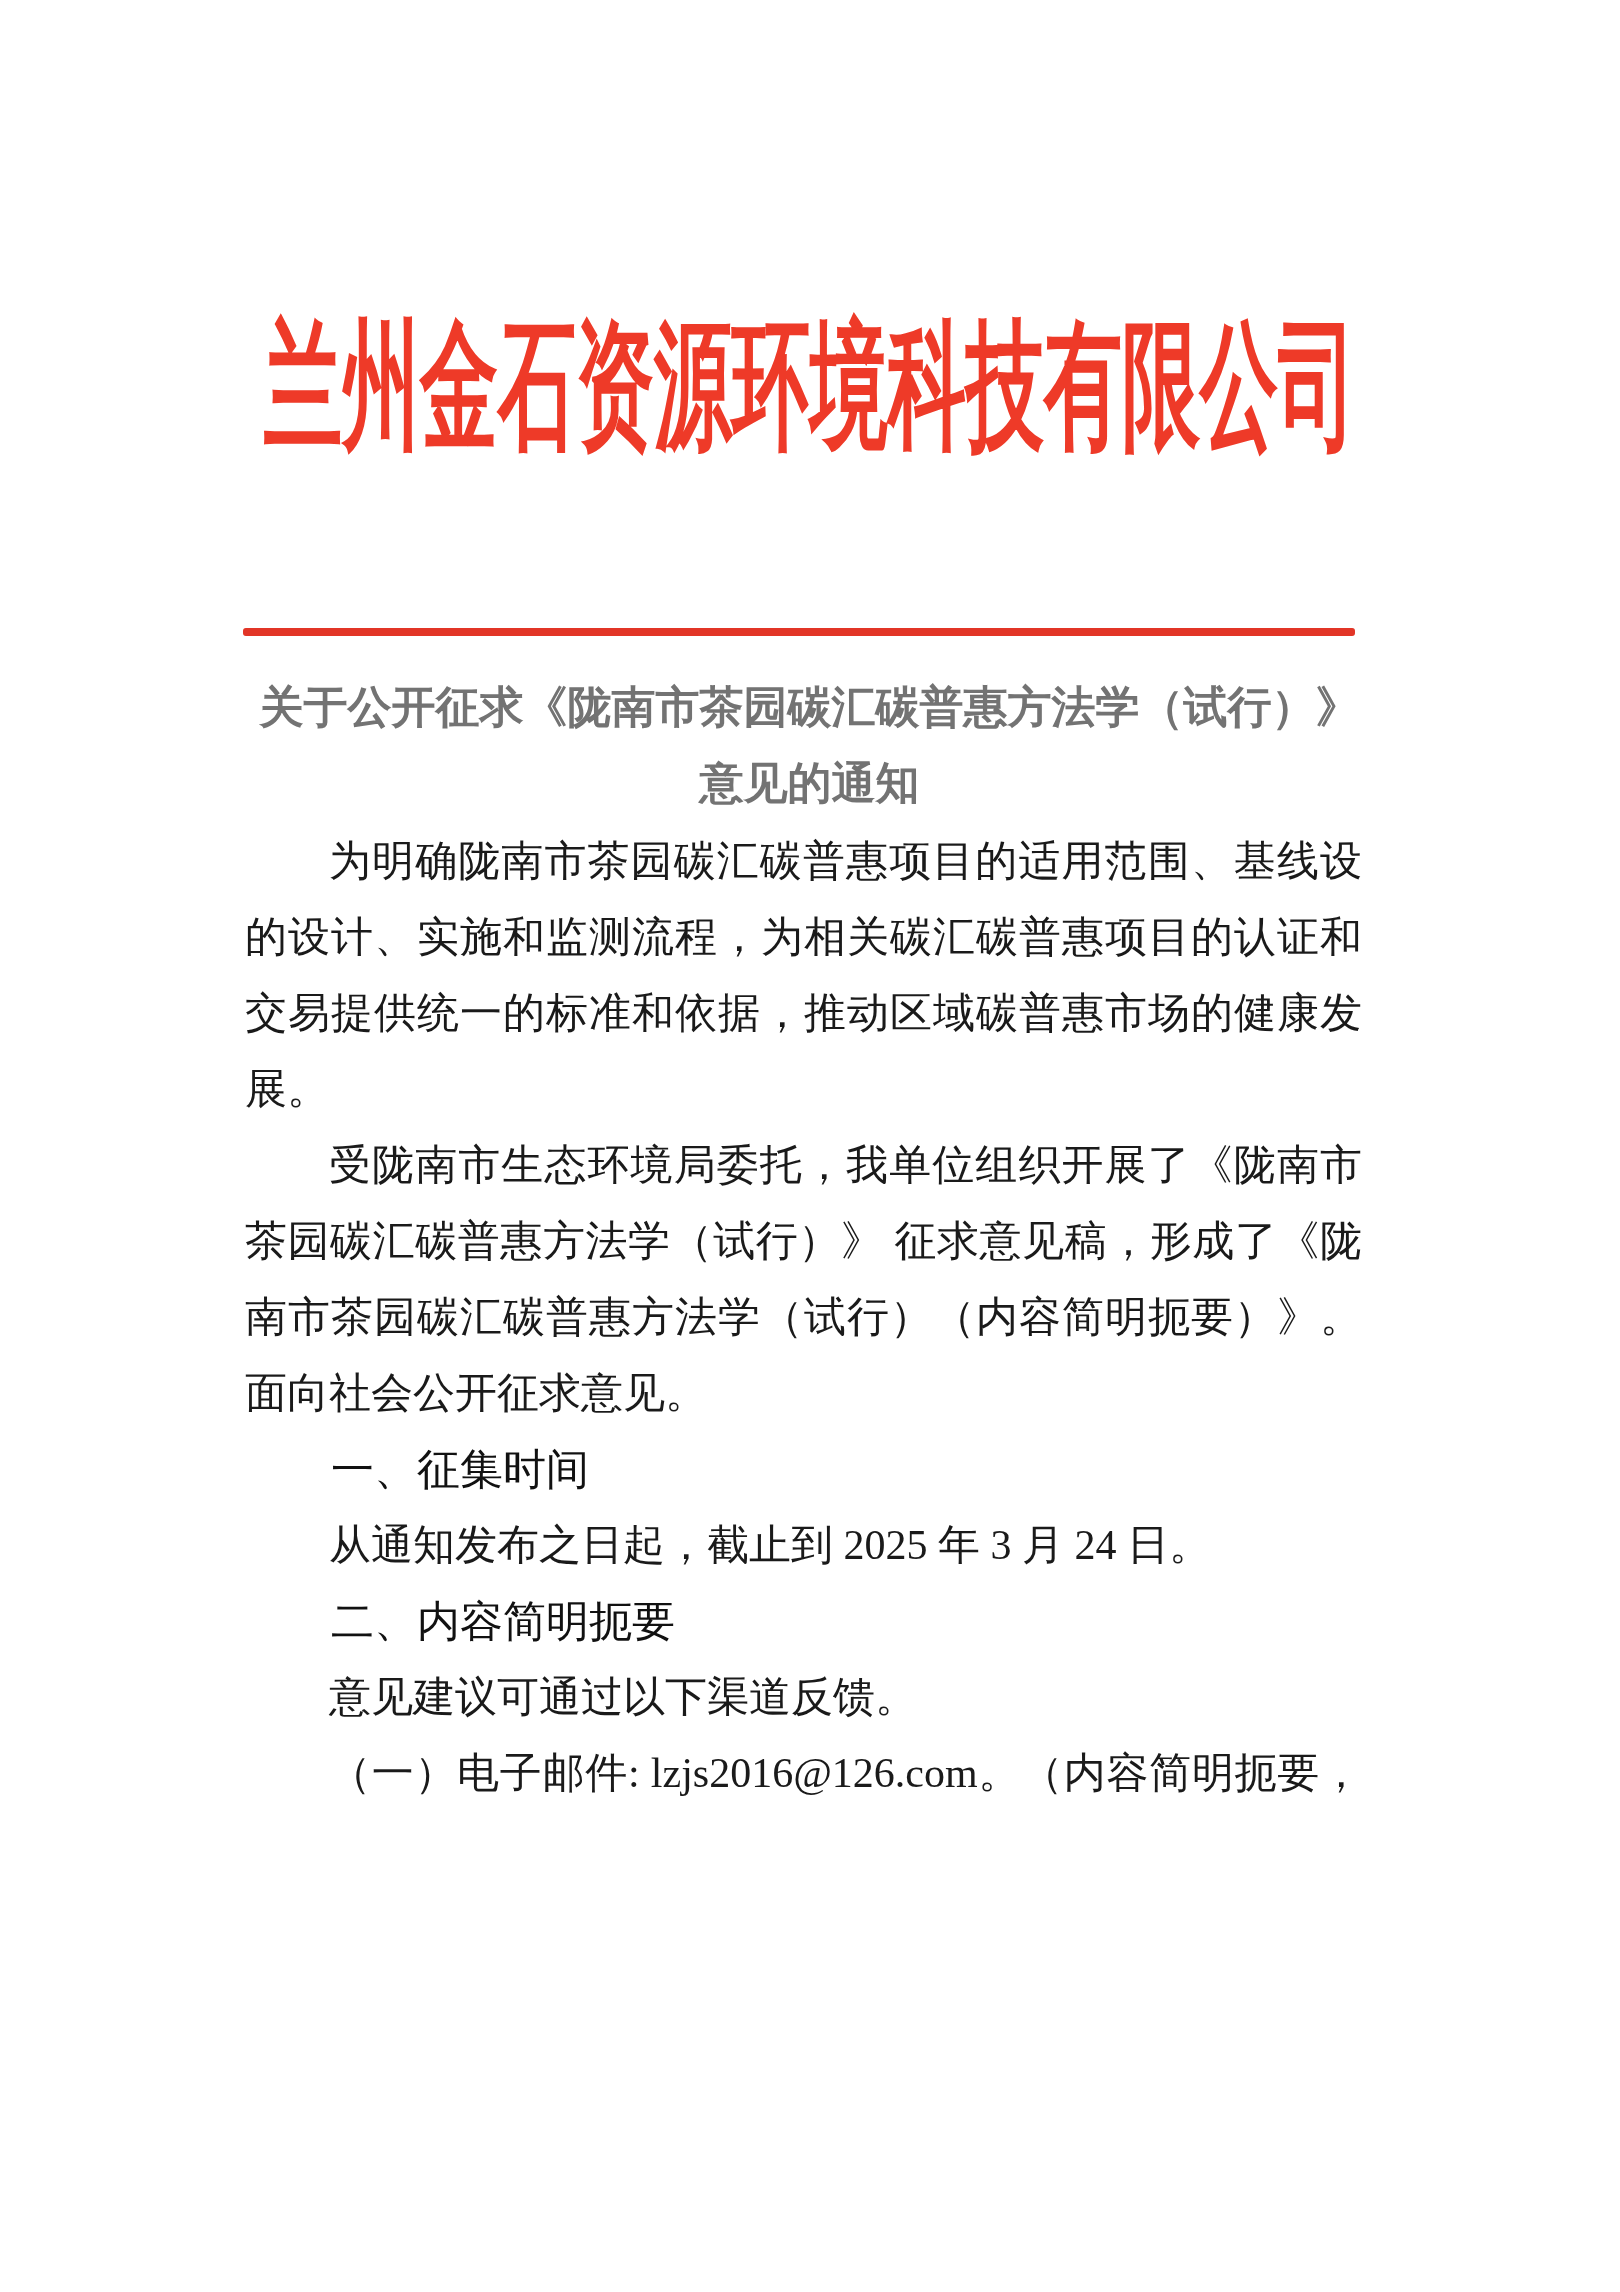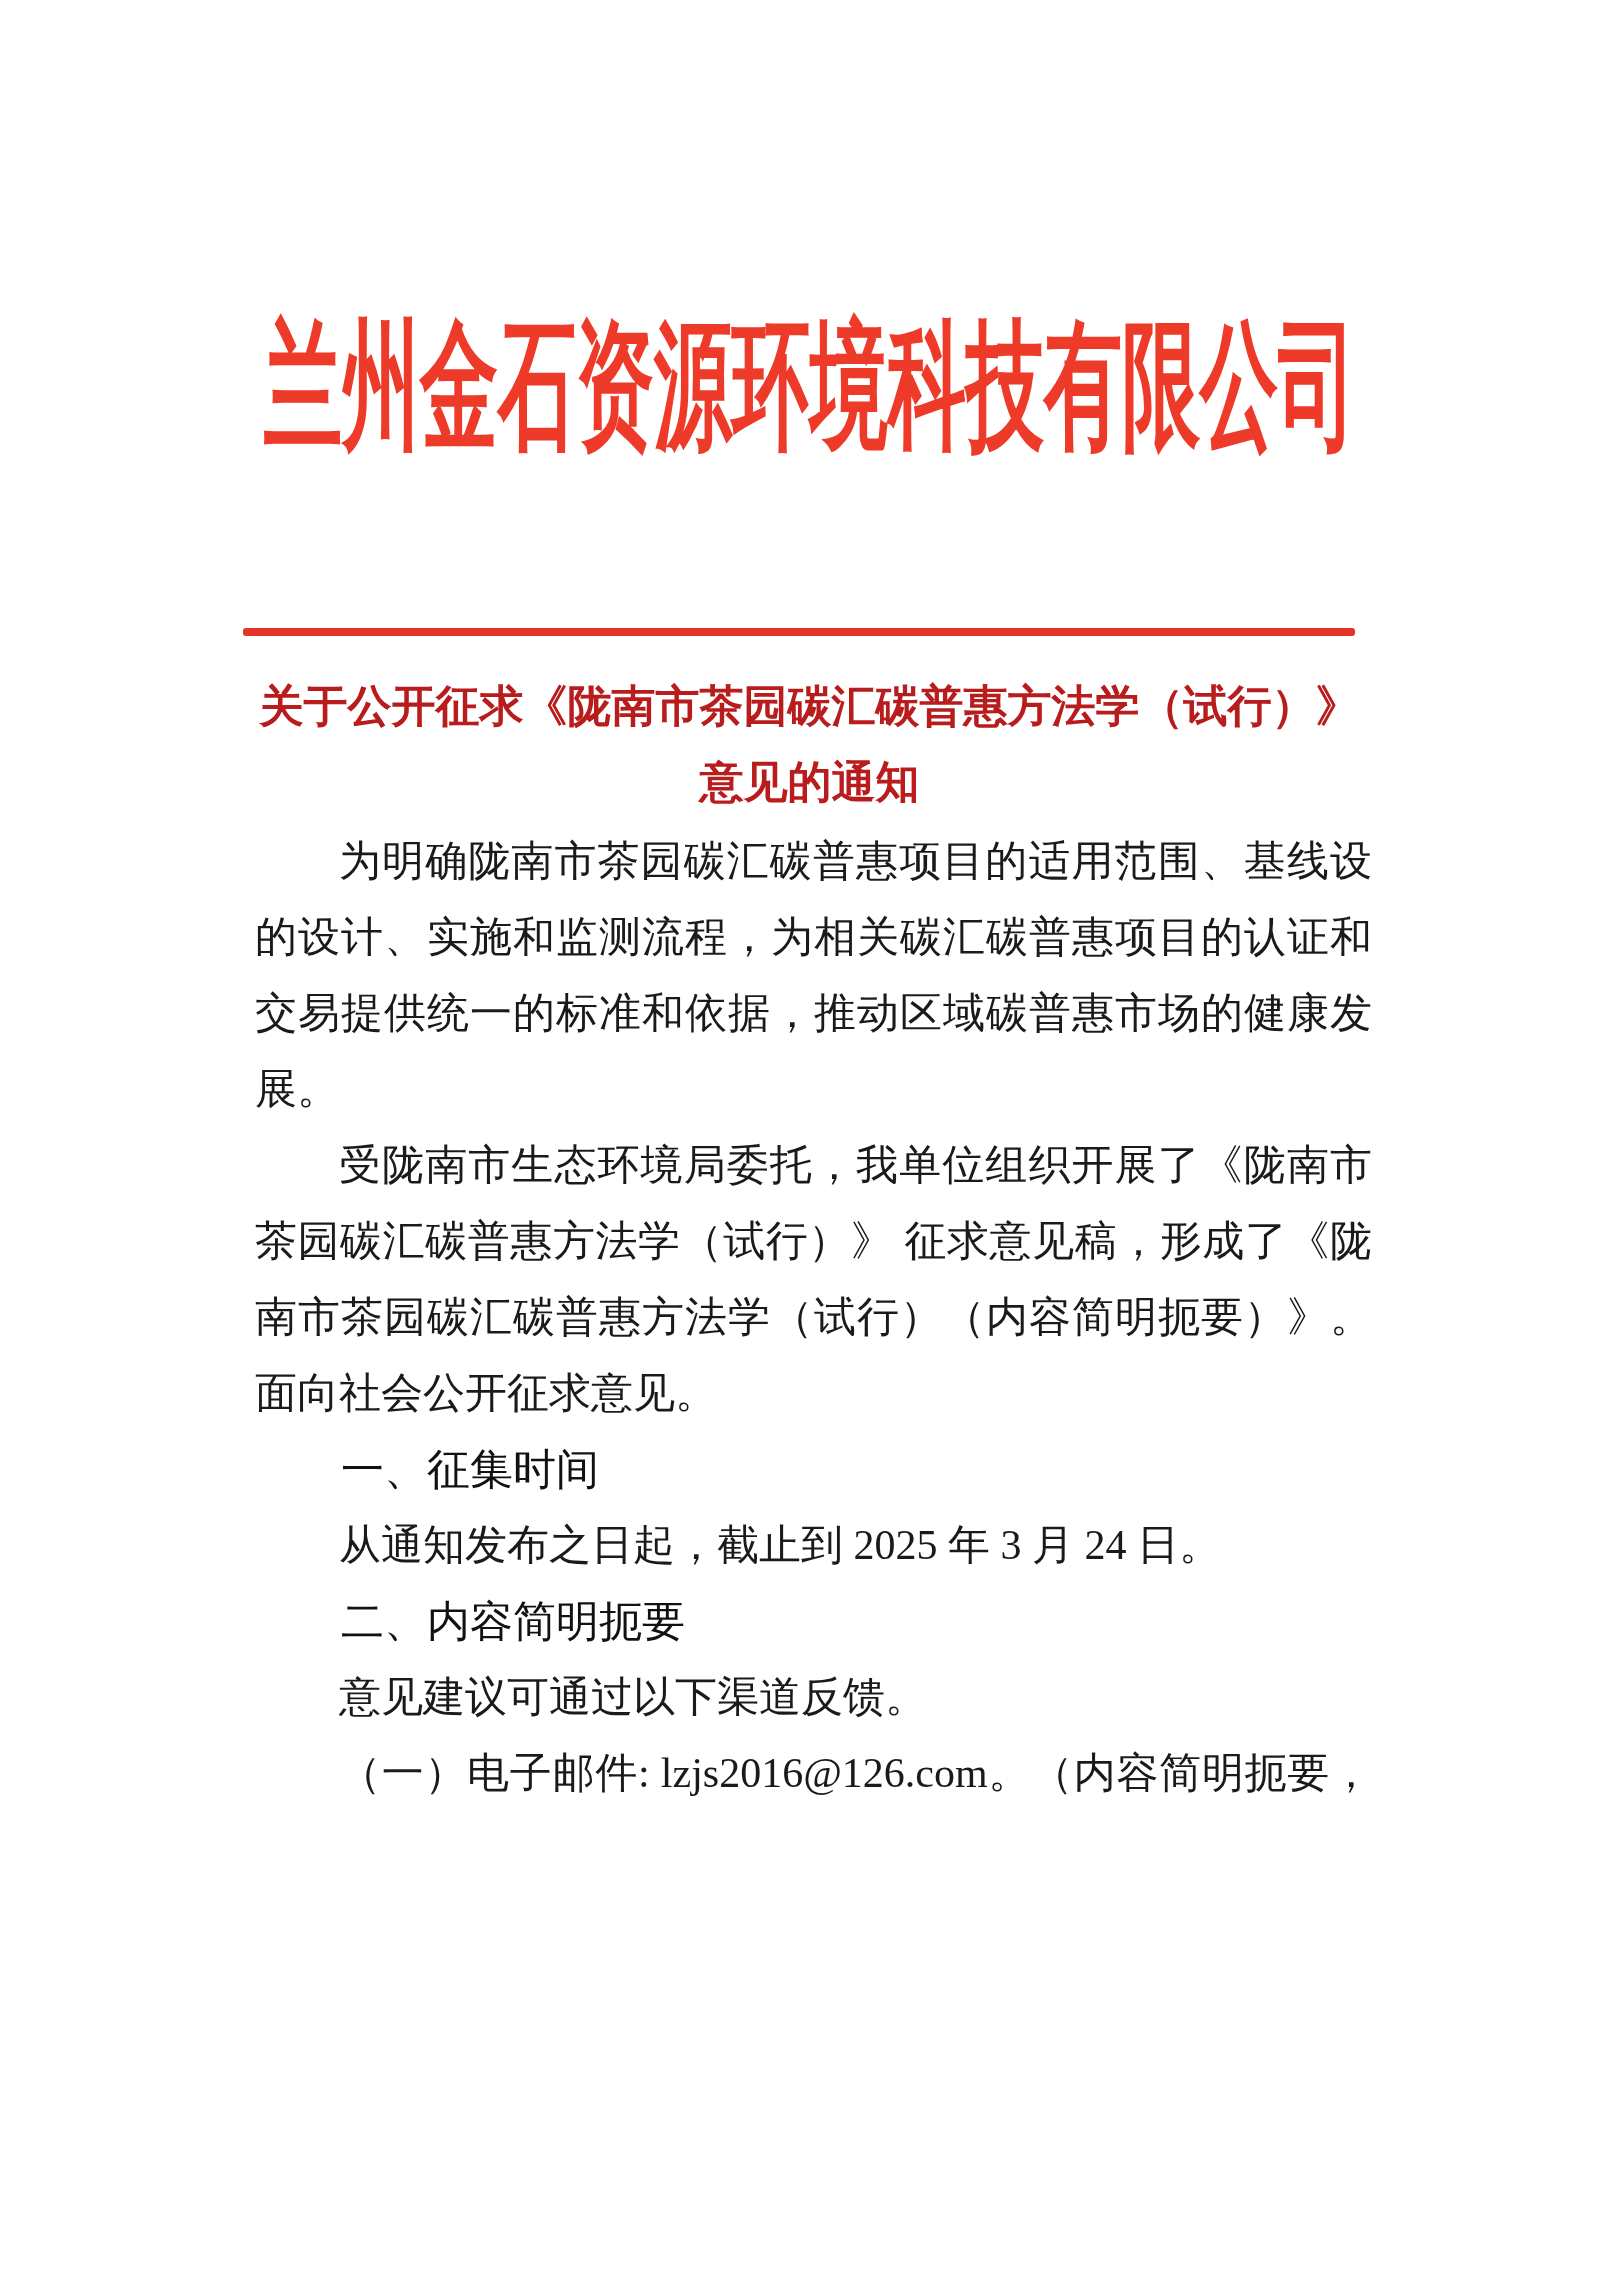--- a/index.html
+++ b/index.html
@@ -38,32 +38,32 @@
     background: #e23527;
     border-radius: 2.9px;
   }
   
   .doc-title {
     position: absolute;
     top: 669px;
     left: 251px;
     width: 1117px;
     text-align: center;
-    color: #b91c1c;
+    color: #737373;
     font-weight: bold;
     font-size: 44px;
     line-height: 76px;
-    font-family: Liberation Serif, serif;
+    font-family: Liberation Sans, sans-serif;
   }
   .doc-title .t-line { white-space: nowrap; }
   
   .body-text {
     position: absolute;
     top: 823px;
-    left: 255px;
+    left: 245px;
     width: 1117px;
     color: #1a1a1a;
     font-size: 42px;
     line-height: 76px;
     font-family: "Liberation Serif", serif;
   }
   .ln { height: 76px; overflow: hidden; }
   .just { text-align: justify; text-align-last: justify; }
   .ind { text-indent: 2em; }
   .h {

